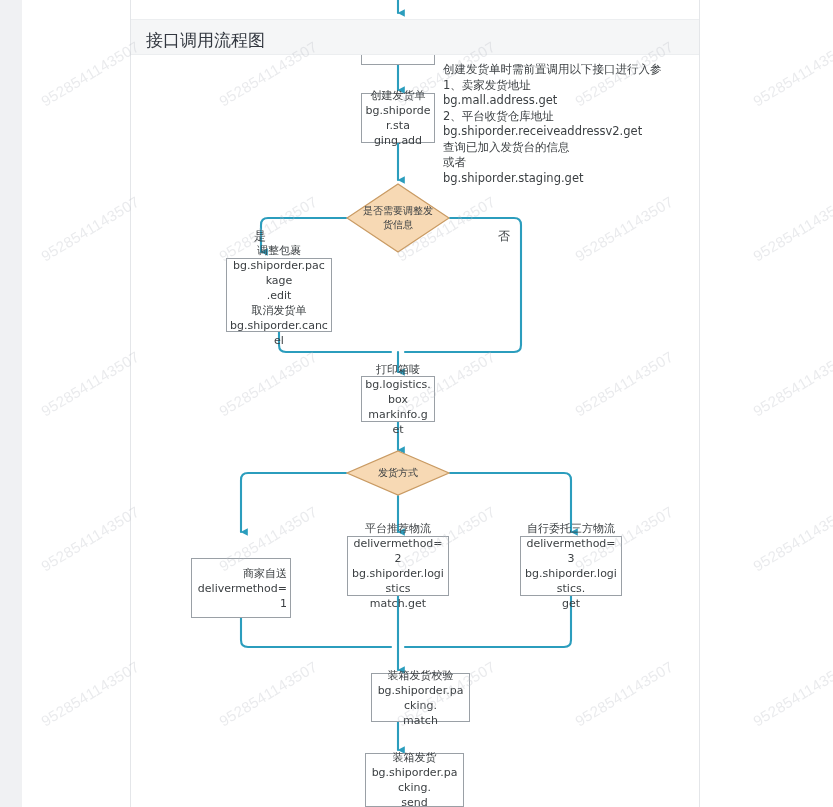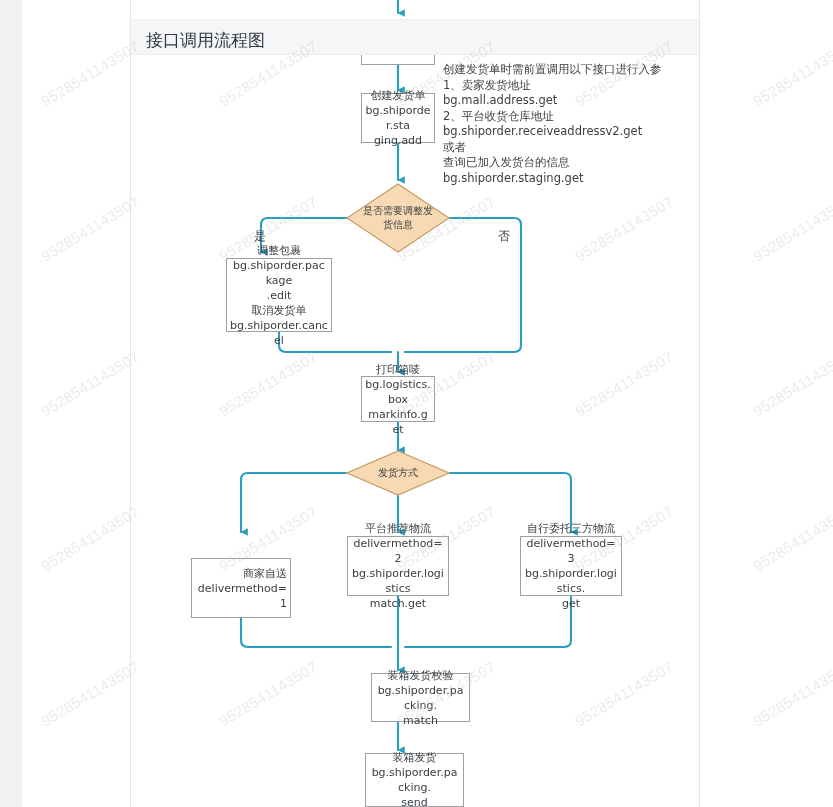--- a/index.html
+++ b/index.html
@@ -212,22 +212,22 @@
       <span class="ln">bg.shiporder.sta</span>
       <span class="ln">ging.add</span>
     </div>
 
     <div class="annotation" style="left:312px; top:62px; width:250px;">
       <span class="ln">创建发货单时需前置调用以下接口进行入参</span>
       <span class="ln">1、卖家发货地址</span>
       <span class="ln">bg.mall.address.get</span>
       <span class="ln">2、平台收货仓库地址</span>
       <span class="ln">bg.shiporder.receiveaddressv2.get</span>
+      <span class="ln">查询已加入发货台的信息</span>
       <span class="ln">或者</span>
-      <span class="ln">查询已加入发货台的信息</span>
       <span class="ln">bg.shiporder.staging.get</span>
     </div>
 
     <div class="diamond-wrap" style="left:215px; top:183px; width:104px; height:70px;">
       <svg class="diamond-shape" viewBox="0 0 104 70" preserveAspectRatio="none">
         <polygon points="52,1 103,35 52,69 1,35" fill="#f7d9b4" stroke="#c99a62" stroke-width="1.3"></polygon>
       </svg>
       <div class="diamond-label">是否需要调整发货信息</div>
     </div>
 

